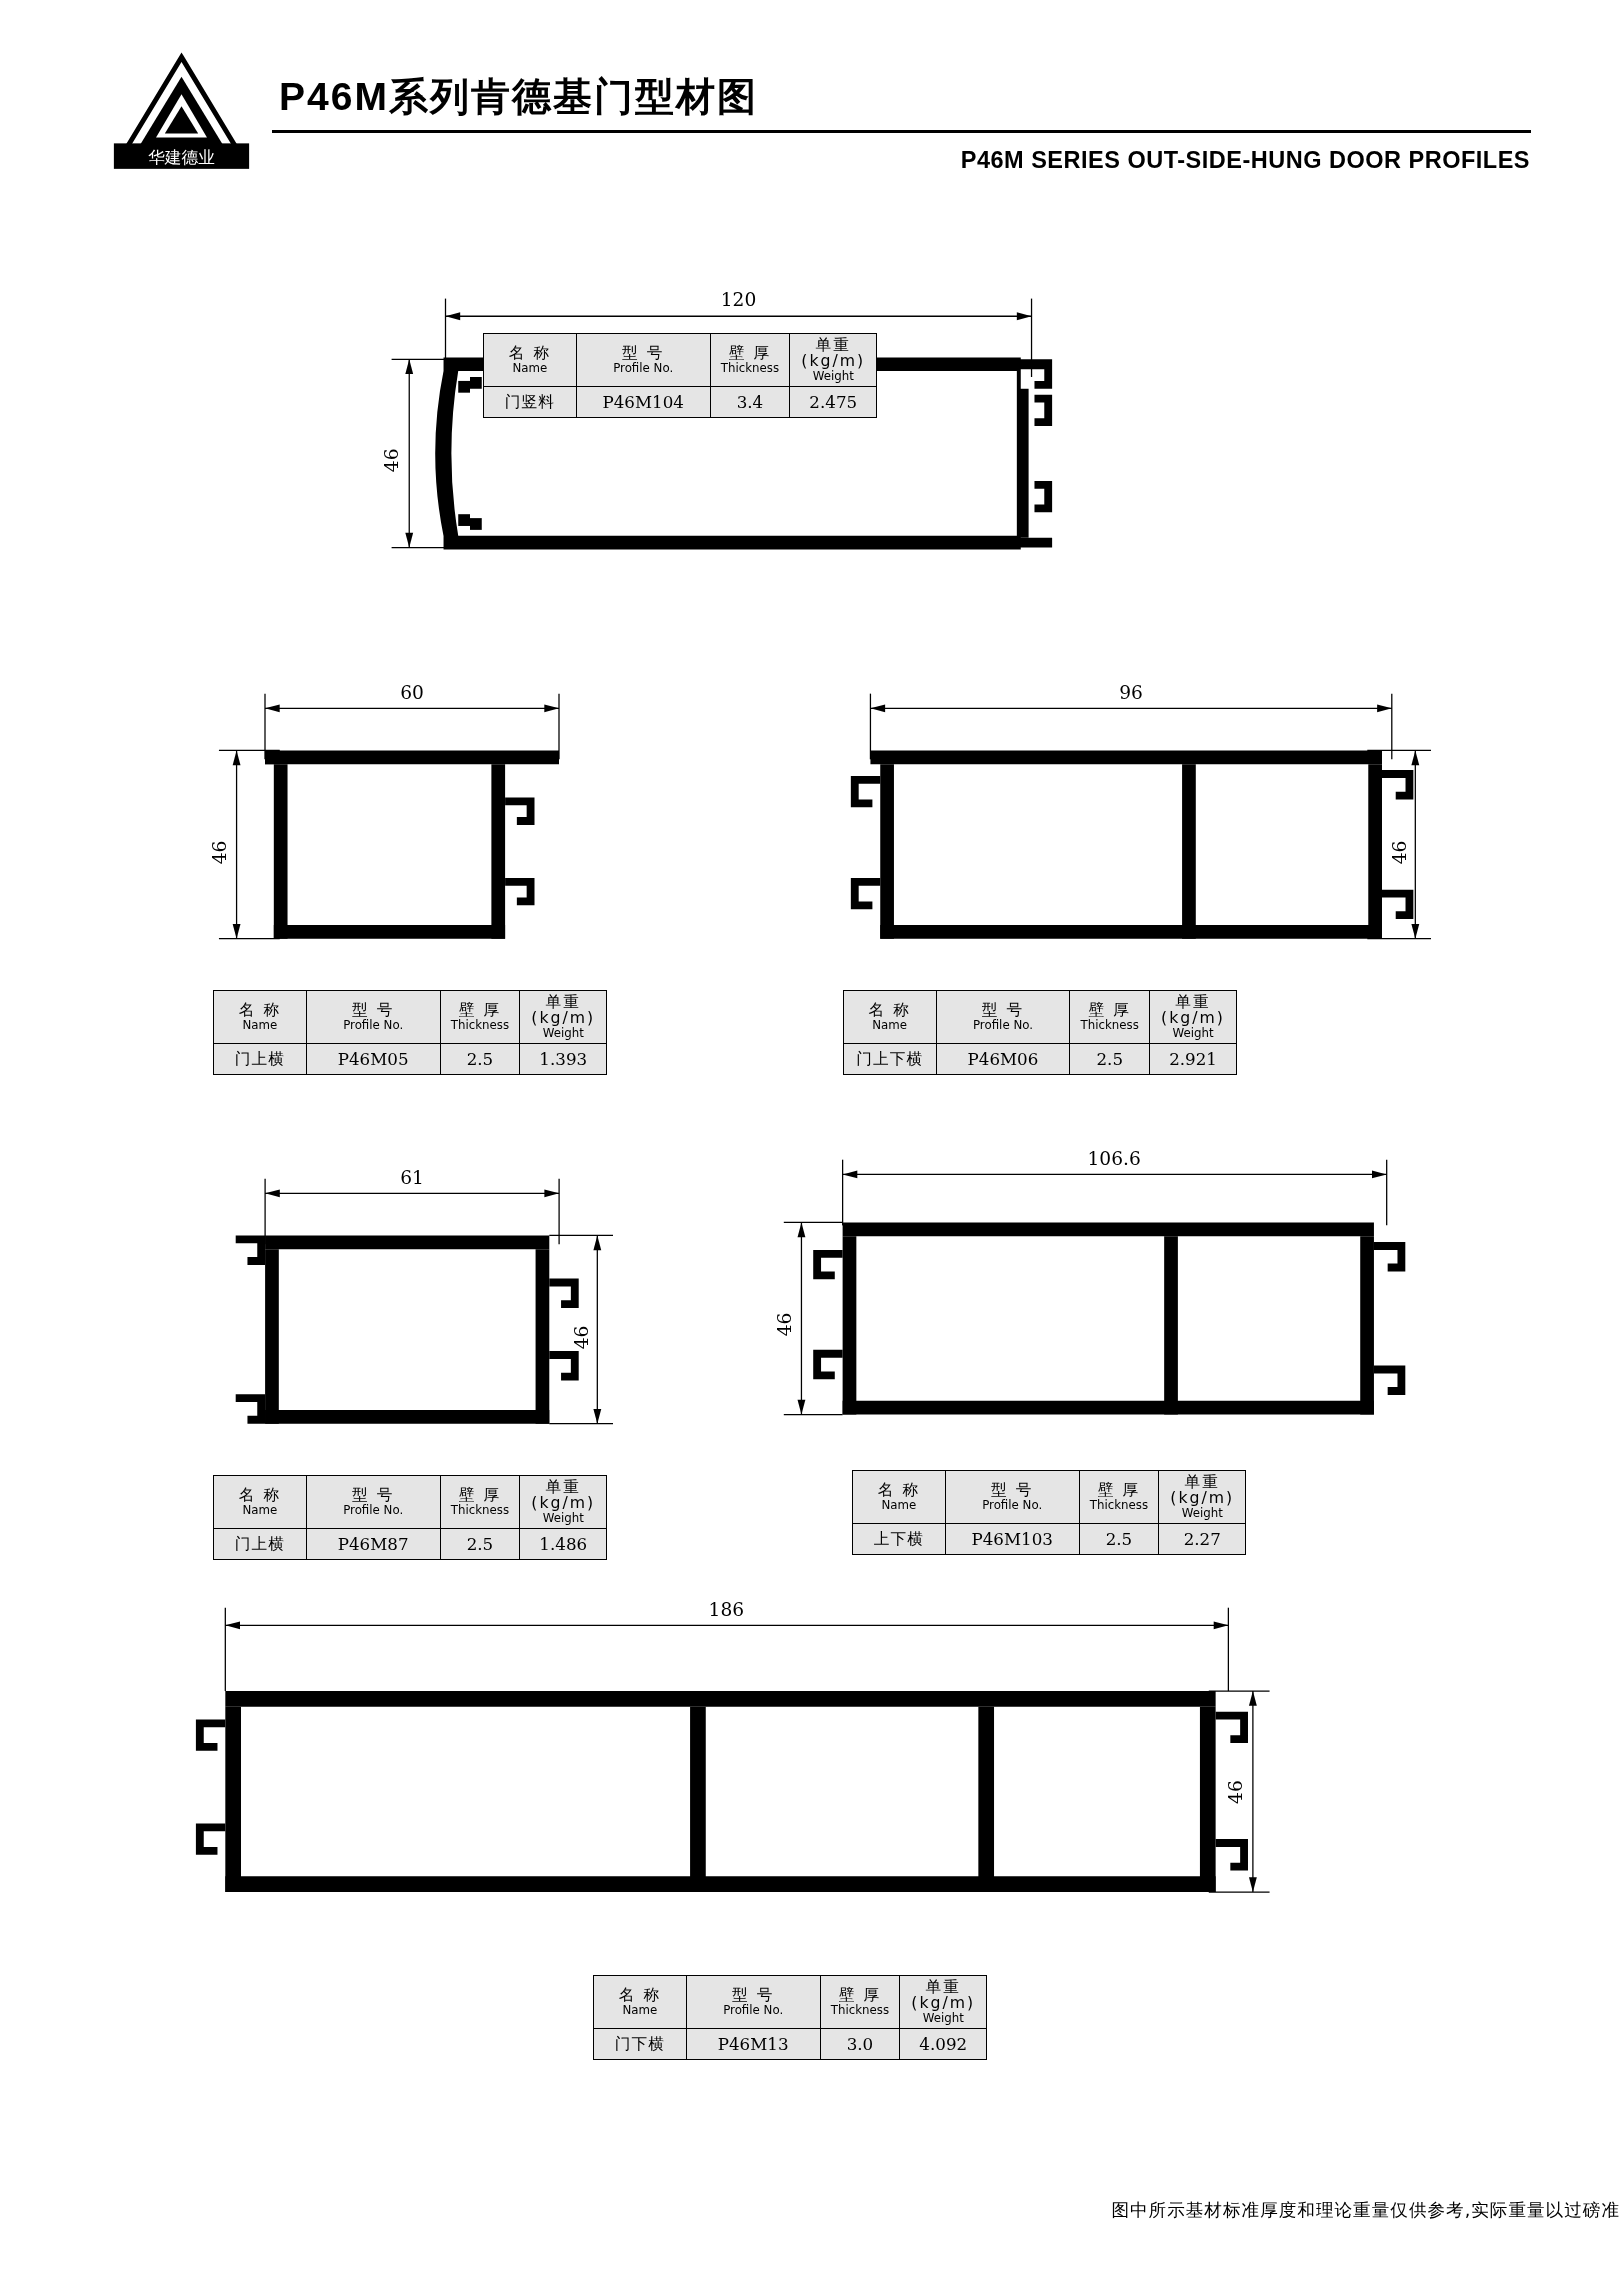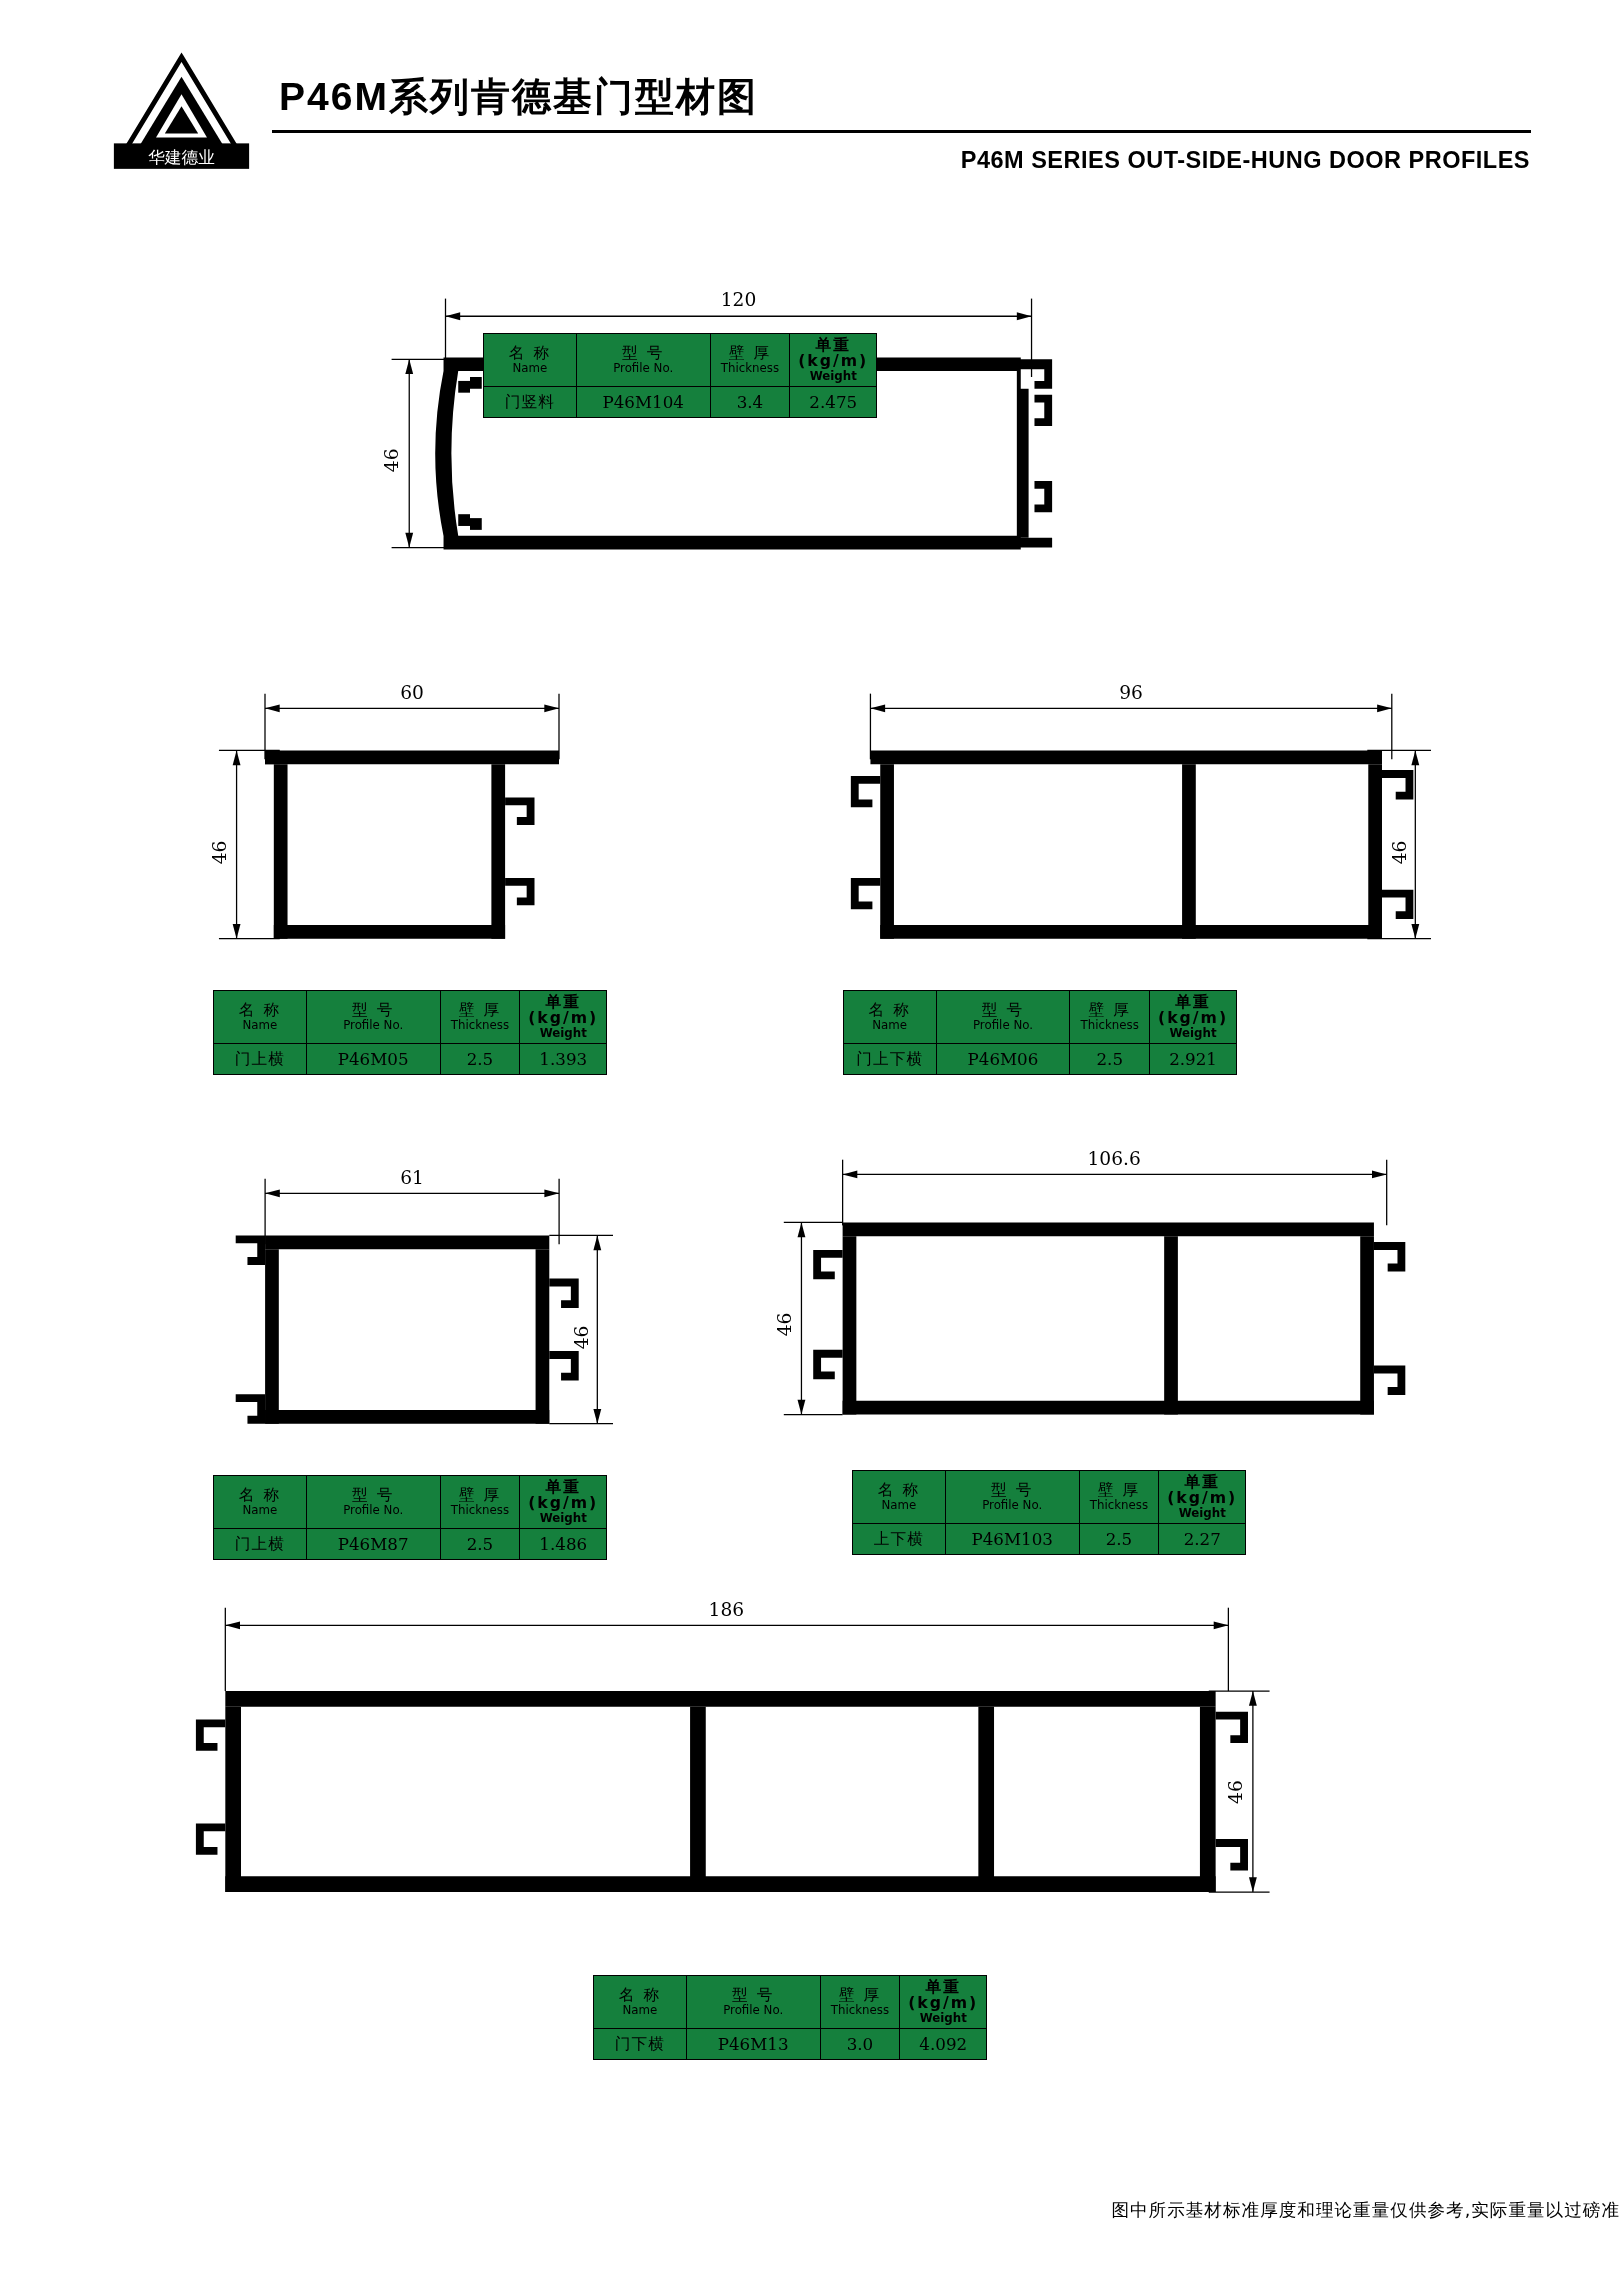--- a/index.html
+++ b/index.html
@@ -27,39 +27,39 @@
   .title-en {
     position:absolute; right:90px; top:147px;
     font-size:23.5px; font-weight:bold; letter-spacing:0.5px;
     white-space:nowrap;
   }
 
   
   table.spec {
     border-collapse:collapse;
     position:absolute;
-    background:#15803d;
+    background:#e5e5e5;
   }
   table.spec td {
     border:1.5px solid #000;
     text-align:center;
     vertical-align:middle;
     font-family:"DejaVu Sans", sans-serif;
     padding:0;
   }
   table.spec td.h { line-height:1.05; padding:2.9px 3.9px 3.9px; }
   table.spec td.h .cn { font-size:15.7px; letter-spacing:2px; display:block; }
   table.spec td.h .en { font-size:11.8px; letter-spacing:0; display:block; }
   table.spec td.v { font-size:16.7px; height:30px; font-family:"DejaVu Serif", serif; }
   table.spec td.v.cnv { font-family:"DejaVu Sans", sans-serif; font-size:15.7px; letter-spacing:1px; }
 
   .w-name  { width:84px; }
   .w-model { width:125px; }
   .w-thick { width:71px; }
-  .w-weight{ width:78px;font-weight:bold; }
+  .w-weight{ width:78px; }
 
   
   .fig { position:absolute; }
   .fig svg { display:block; overflow:visible; }
 
   .dim-txt {
     font-family:"DejaVu Serif", serif;
     font-size:19px;
     fill:#000;
   }

